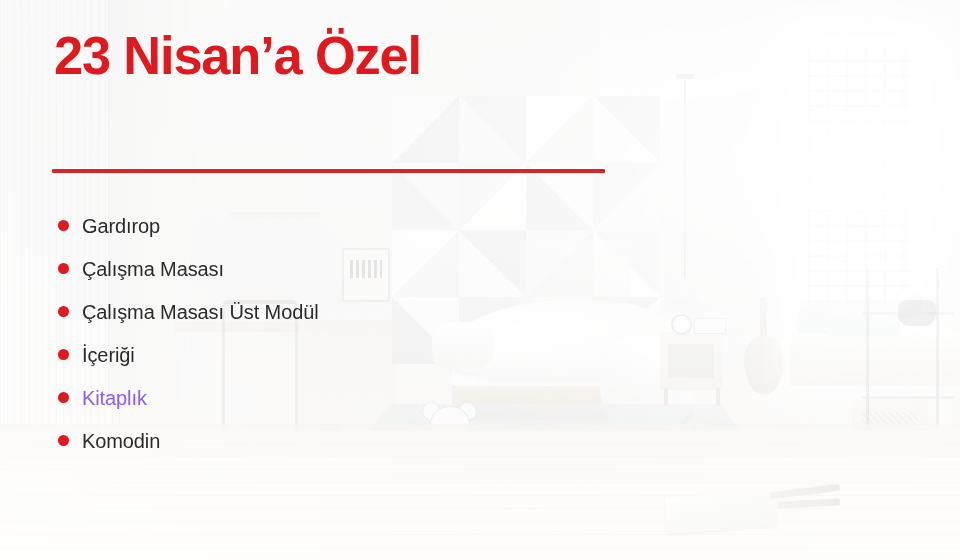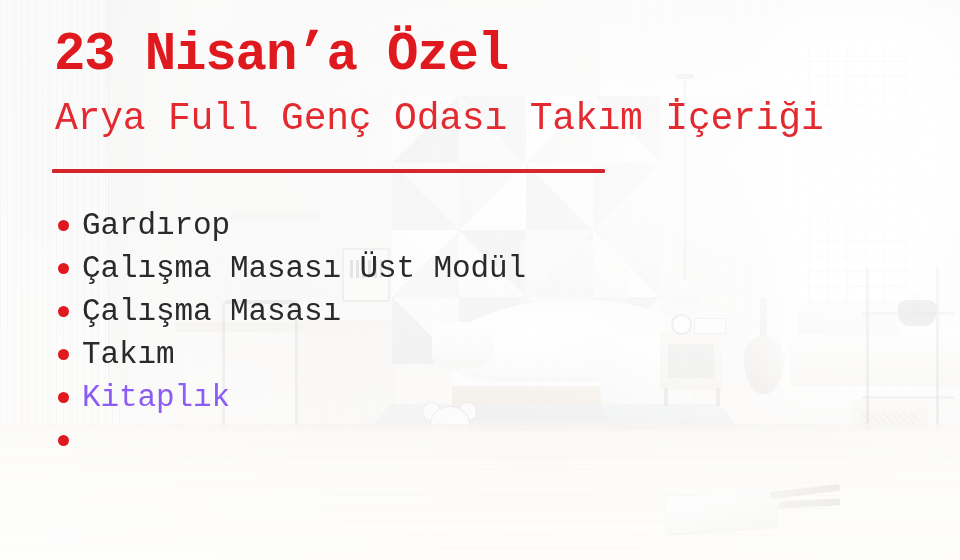--- a/index.html
+++ b/index.html
@@ -7,21 +7,21 @@
     margin: 0;
     padding: 0;
     background: #ffffff;
   }
   #banner {
     position: relative;
     width: 960px;
     height: 560px;
     overflow: hidden;
     background: #f2f2f1;
-    font-family: Liberation Mono, monospace;
+    font-family: Liberation Sans, sans-serif;
     -webkit-font-smoothing: antialiased;
   }
 
   
   .bg {
     position: absolute;
     inset: 0;
     overflow: hidden;
   }
   .bg-base {
@@ -354,21 +354,21 @@
     white-space: nowrap;
   }
   .bullet {
     width: 11px;
     height: 11px;
     border-radius: 50%;
     flex: 0 0 auto;
     margin-right: 13px;
   }
   .item-label {
-    font-size: 31px;
+    font-size: 20px;
     font-weight: 400;
     letter-spacing: -0.1px;
     color: #2a2a2a;
     line-height: 1;
   }
 </style>
 </head>
 <body>
 
 <div id="banner" style="background: rgb(242, 242, 241);">
@@ -465,43 +465,43 @@
     <div class="pencil two"></div>
 
     <div class="veil"></div>
     <div class="veil2"></div>
   </div>
 
   <div class="content">
 
     <div class="title" style="color: rgb(224, 25, 31);">23 Nisan’a Özel</div>
 
-    <div class="subtitle" style="color: rgb(226, 42, 48);">Arya Full Genç Odası Takım İçeriği</div>
 
     <div class="divider" style="background: rgb(214, 38, 44);"></div>
 
     <ul class="items" id="itemsList">
         <li>
           <span class="bullet" style="background: rgb(224, 25, 31);"></span>
           <span class="item-label" style="color: rgb(42, 42, 42);">Gardırop</span>
         </li>
         <li>
           <span class="bullet" style="background: rgb(224, 25, 31);"></span>
+          <span class="item-label" style="color: rgb(42, 42, 42);">Çalışma Masası</span>
+        </li>
+        <li>
+          <span class="bullet" style="background: rgb(224, 25, 31);"></span>
           <span class="item-label" style="color: rgb(42, 42, 42);">Çalışma Masası Üst Modül</span>
         </li>
         <li>
           <span class="bullet" style="background: rgb(224, 25, 31);"></span>
-          <span class="item-label" style="color: rgb(42, 42, 42);">Çalışma Masası</span>
-        </li>
-        <li>
-          <span class="bullet" style="background: rgb(224, 25, 31);"></span>
-          <span class="item-label" style="color: rgb(42, 42, 42);">Takım</span>
+          <span class="item-label" style="color: rgb(42, 42, 42);">İçeriği</span>
         </li>
         <li>
           <span class="bullet" style="background: rgb(224, 25, 31);"></span>
           <span class="item-label" style="color: #8b5cf6;">Kitaplık</span>
         </li>
         <li>
           <span class="bullet" style="background: rgb(224, 25, 31);"></span>
+          <span class="item-label" style="color: rgb(42, 42, 42);">Komodin</span>
         </li>
       </ul>
   </div>
 </div>
 
 </body></html>

